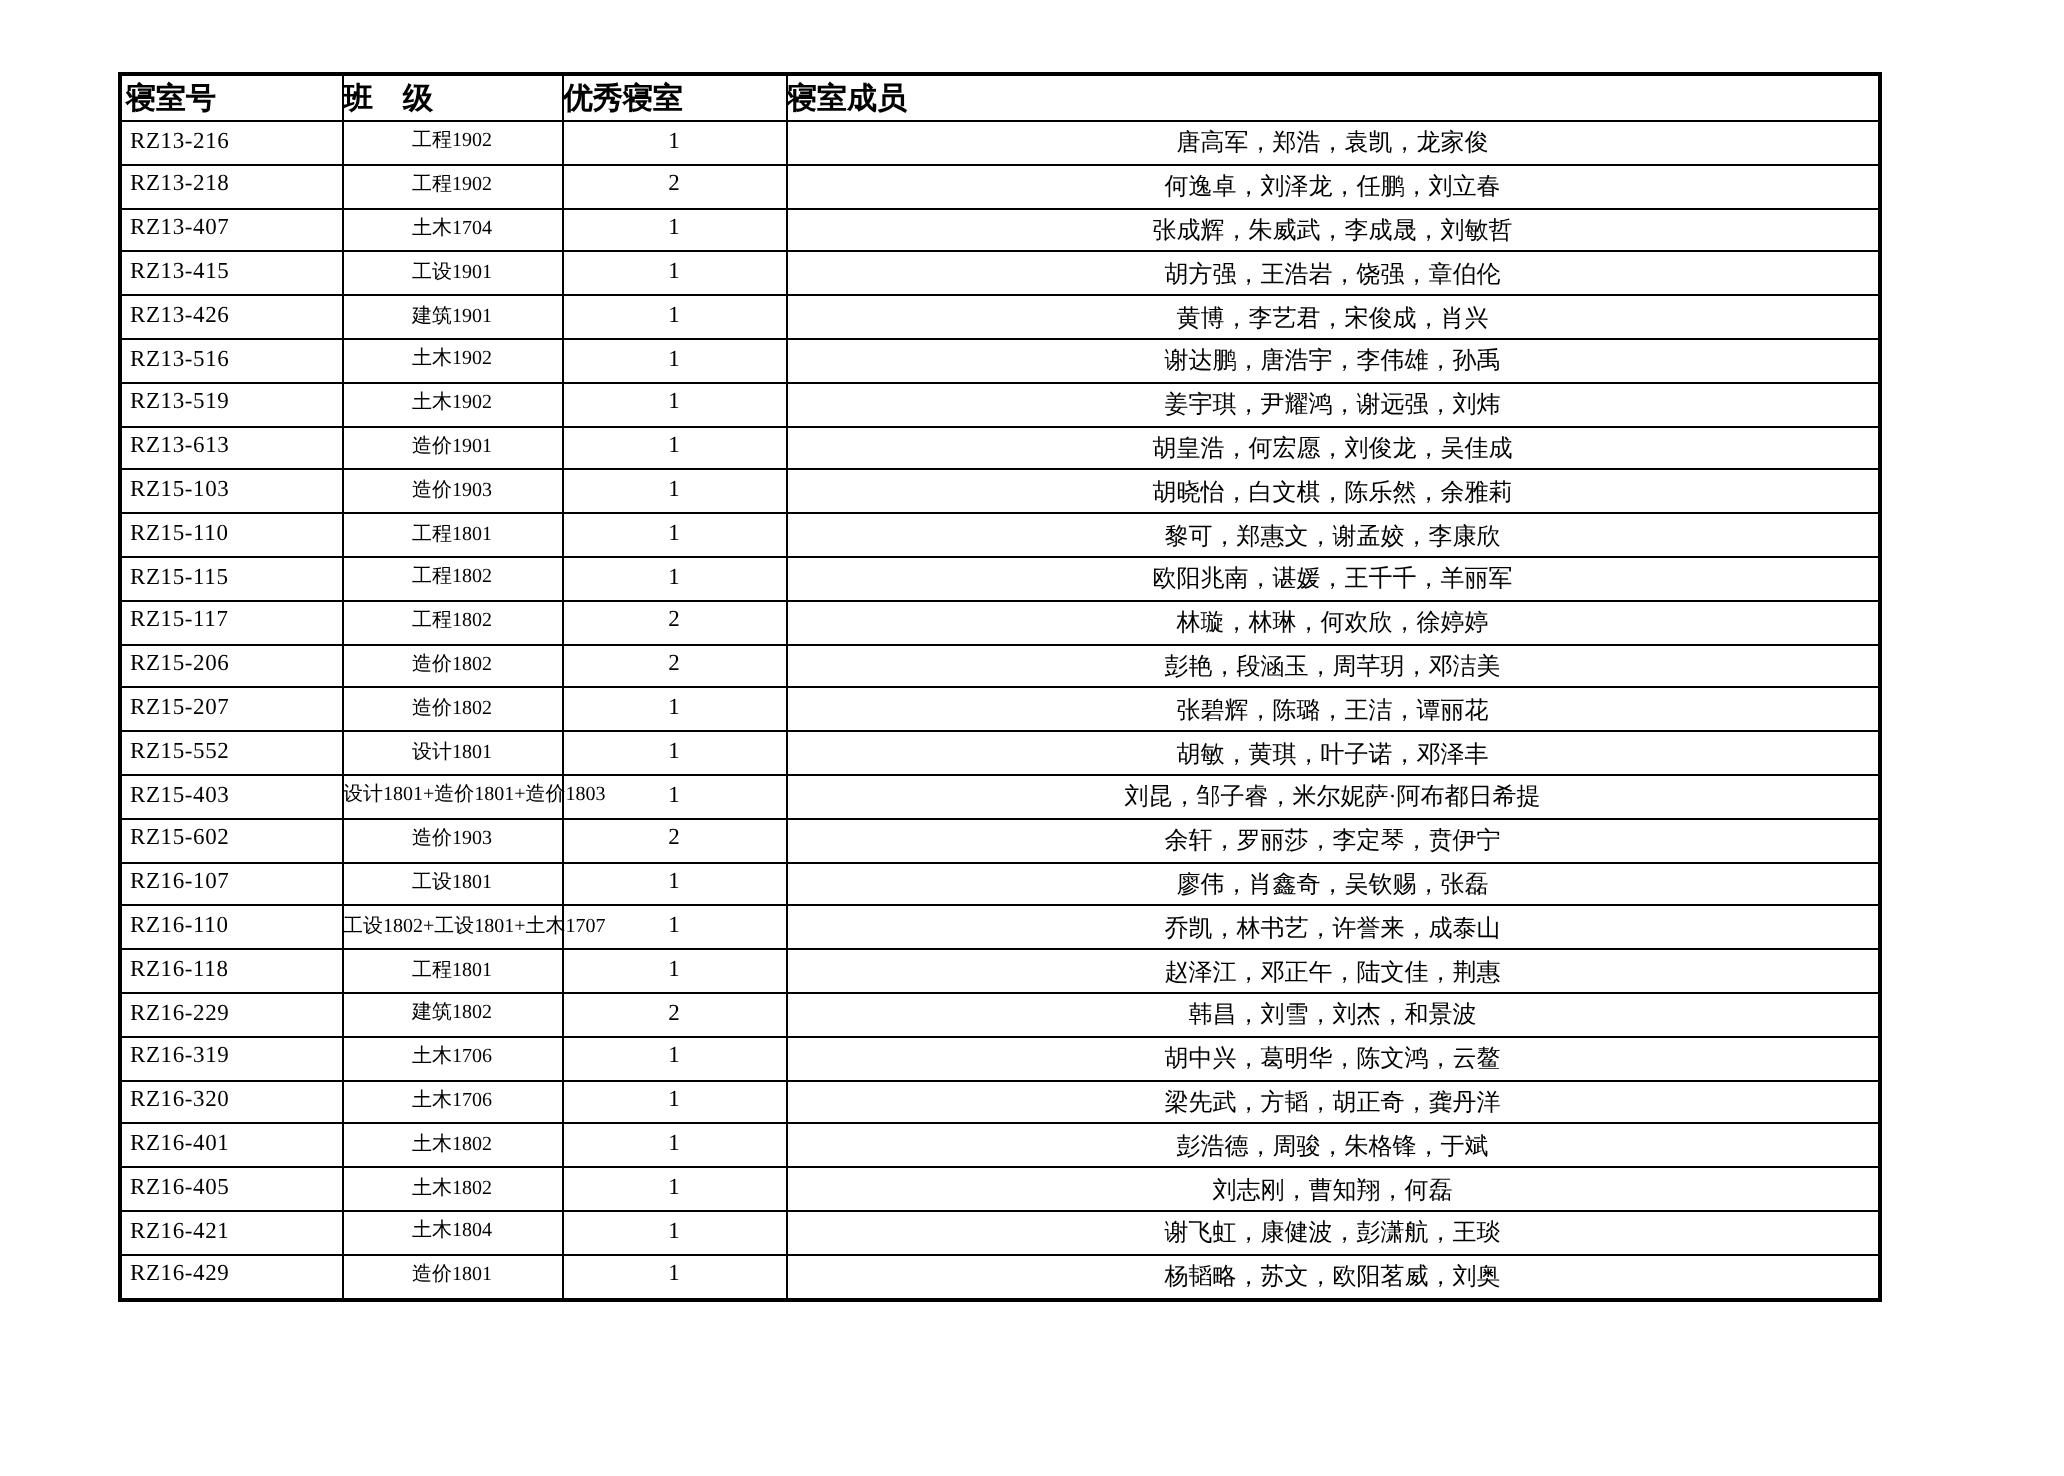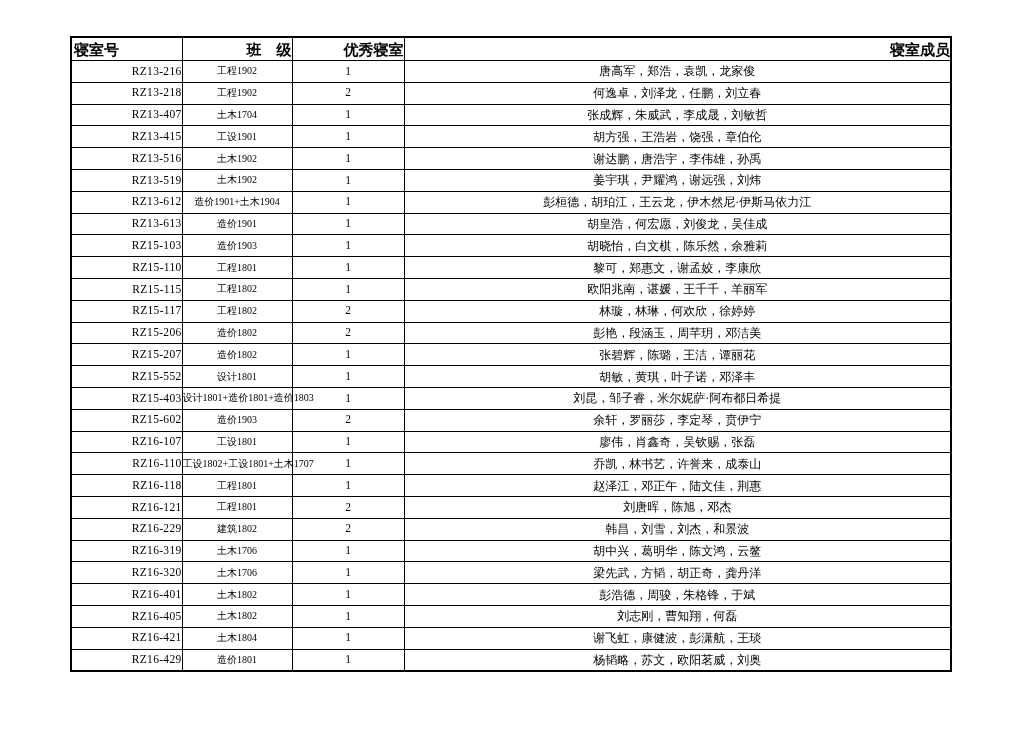--- a/index.html
+++ b/index.html
@@ -16,21 +16,21 @@
     overflow: hidden;
   }
   .page {
     position: absolute;
     left: 0; top: 0;
     width: 1032px; height: 738px;
     background: #ffffff;
   }
   .table-wrap {
     position: absolute;
-    left: 70px;
+    left: 59px;
     top: 36px;
     width: 908px;
   }
   table.dorm {
     border-collapse: collapse;
     table-layout: fixed;
     width: 880px;
     border: 2px solid #000000;
   }
   table.dorm th, table.dorm td {
@@ -39,33 +39,33 @@
     overflow: visible;
     white-space: nowrap;
     vertical-align: middle;
     line-height: 1;
   }
   table.dorm th {
     height: 22px;
     font-family: "Liberation Sans", "DejaVu Sans", sans-serif;
     font-weight: bold;
     font-size: 15px;
-    text-align: right;
+    text-align: left;
   }
   table.dorm th.h-room {
     text-align: left;
     padding-left: 2px;
   }
   table.dorm td {
     height: 20.8px;
     font-size: 12px;
     text-align: center;
   }
   table.dorm td.c-room {
-    text-align: right;
+    text-align: left;
     padding-left: 4px;
     font-size: 11.5px;
     letter-spacing: 0.3px;
   }
   table.dorm td.c-class {
     font-size: 10px;
   }
   table.dorm td.c-count {
     font-size: 11.5px;
   }
@@ -112,38 +112,38 @@
             <td class="c-count">1</td>
             <td class="c-members">张成辉，朱威武，李成晟，刘敏哲</td>
           </tr>
           <tr>
             <td class="c-room">RZ13-415</td>
             <td class="c-class">工设1901</td>
             <td class="c-count">1</td>
             <td class="c-members">胡方强，王浩岩，饶强，章伯伦</td>
           </tr>
           <tr>
+            <td class="c-room">RZ13-426</td>
+            <td class="c-class">建筑1901</td>
+            <td class="c-count">1</td>
+            <td class="c-members">黄博，李艺君，宋俊成，肖兴</td>
+          </tr>
+          <tr>
             <td class="c-room">RZ13-516</td>
             <td class="c-class">土木1902</td>
             <td class="c-count">1</td>
             <td class="c-members">谢达鹏，唐浩宇，李伟雄，孙禹</td>
           </tr>
           <tr>
             <td class="c-room">RZ13-519</td>
             <td class="c-class">土木1902</td>
             <td class="c-count">1</td>
             <td class="c-members">姜宇琪，尹耀鸿，谢远强，刘炜</td>
           </tr>
           <tr>
-            <td class="c-room">RZ13-612</td>
-            <td class="c-class">造价1901+土木1904</td>
-            <td class="c-count">1</td>
-            <td class="c-members">彭桓德，胡珀江，王云龙，伊木然尼·伊斯马依力江</td>
-          </tr>
-          <tr>
             <td class="c-room">RZ13-613</td>
             <td class="c-class">造价1901</td>
             <td class="c-count">1</td>
             <td class="c-members">胡皇浩，何宏愿，刘俊龙，吴佳成</td>
           </tr>
           <tr>
             <td class="c-room">RZ15-103</td>
             <td class="c-class">造价1903</td>
             <td class="c-count">1</td>
             <td class="c-members">胡晓怡，白文棋，陈乐然，余雅莉</td>
@@ -206,26 +206,20 @@
             <td class="c-room">RZ16-110</td>
             <td class="c-class">工设1802+工设1801+土木1707</td>
             <td class="c-count">1</td>
             <td class="c-members">乔凯，林书艺，许誉来，成泰山</td>
           </tr>
           <tr>
             <td class="c-room">RZ16-118</td>
             <td class="c-class">工程1801</td>
             <td class="c-count">1</td>
             <td class="c-members">赵泽江，邓正午，陆文佳，荆惠</td>
-          </tr>
-          <tr>
-            <td class="c-room">RZ16-121</td>
-            <td class="c-class">工程1801</td>
-            <td class="c-count">2</td>
-            <td class="c-members">刘唐晖，陈旭，邓杰</td>
           </tr>
           <tr>
             <td class="c-room">RZ16-229</td>
             <td class="c-class">建筑1802</td>
             <td class="c-count">2</td>
             <td class="c-members">韩昌，刘雪，刘杰，和景波</td>
           </tr>
           <tr>
             <td class="c-room">RZ16-319</td>
             <td class="c-class">土木1706</td>

